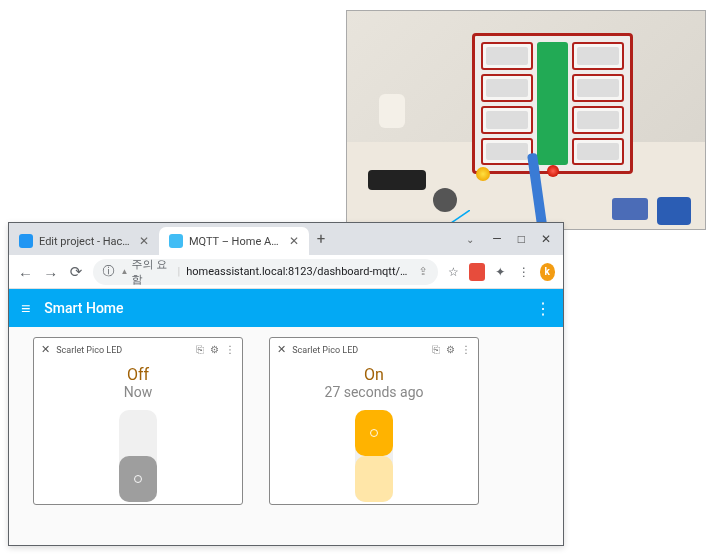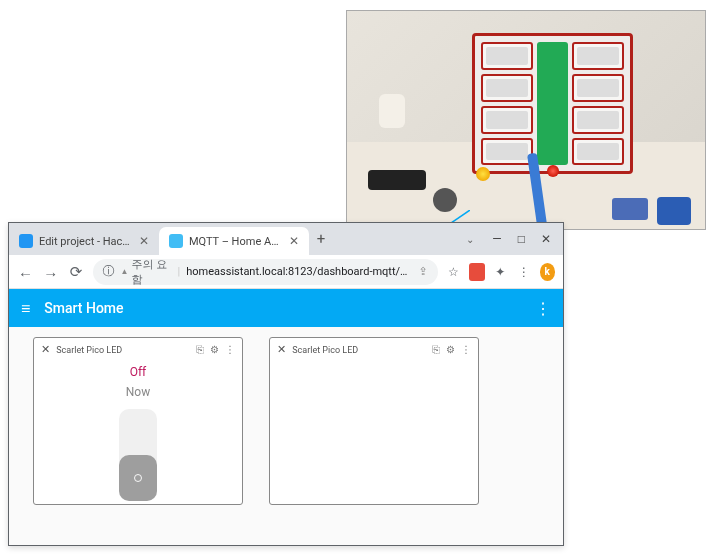--- a/index.html
+++ b/index.html
@@ -168,22 +168,22 @@
   .card-head .x{font-size:11px;}
   .card-head .nm{flex:1; white-space:nowrap; overflow:hidden; text-overflow:ellipsis;}
   .card-head .ico{font-size:10px;color:#777;}
   .card-body{
     flex:1;
     display:flex;
     flex-direction:column;
     align-items:center;
     padding-top:4px;
   }
-  .state{ font-size:12px; font-weight:400; color:#be185d;}
-  .sub{ font-size:12px; color:#888; margin-top:6px;}
+  .state{ font-size:16px; font-weight:400; color:#a16207;}
+  .sub{ font-size:14px; color:#888; margin-top:0;}
   .slider{
     margin-top:10px;
     width:38px;
     height:92px;
     background:#f0f0f0;
     border-radius:10px;
     position:relative;
   }
   .knob{
     position:absolute;
@@ -318,18 +318,27 @@
       </div>
 
       <div class="card">
         <div class="card-head">
           <span class="x">✕</span>
           <span class="nm">Scarlet Pico LED</span>
           <span class="ico">⎘</span>
           <span class="ico">⚙</span>
           <span class="ico">⋮</span>
         </div>
+        <div class="card-body">
+          <div class="state">On</div>
+          <div class="sub">27 seconds ago</div>
+          <div class="slider on">
+            <div class="knob">
+                <div class="handle"></div>
+              </div>
+          </div>
+        </div>
       </div>
 
     </div>
   </div>
 
 </div>
 
 </body></html>

